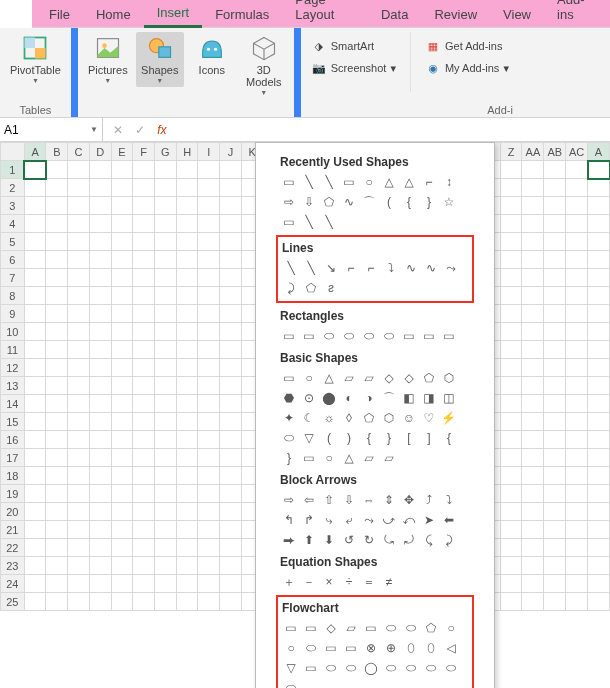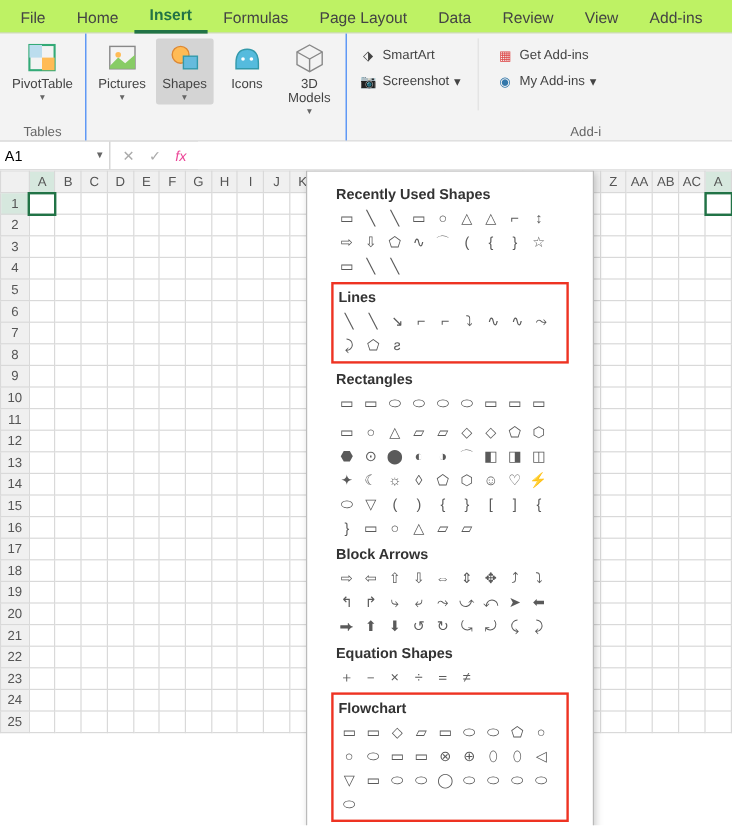--- a/index.html
+++ b/index.html
@@ -1,39 +1,39 @@
 <!DOCTYPE html>
 <html><head>
 <meta charset="utf-8">
 <style>
   * { box-sizing: border-box; margin: 0; padding: 0; font-family: "Segoe UI", Arial, sans-serif; }
   body { width: 610px; height: 688px; background: #fff; overflow: hidden; font-size: 12px; color: #333; }
 
   
-  .tabs { display: flex; align-items: flex-end; height: 28px; padding: 0 4px; border-bottom: 1px solid #d4d4d4; background: #bef264; }
+  .tabs { display: flex; align-items: flex-end; height: 28px; padding: 0 4px; border-bottom: 1px solid #d4d4d4; background: #f9a8d4; margin-left: 32px; }
   .tab { padding: 4px 13px 5px; font-size: 13px; color: #444; cursor: pointer; }
-  .tab.active { color: #217346; font-weight: 700; border-bottom: 3px solid #217346; margin-bottom: -1px; }
+  .tab.active { color: #217346; font-weight: 400; border-bottom: 3px solid #217346; margin-bottom: -1px; }
 
   
   .ribbon { display: flex; height: 90px; border-bottom: 1px solid #d4d4d4; background: #f3f3f3; }
-  .group { display: flex; flex-direction: column; align-items: center; padding: 4px 6px 1px; border-right: 1px solid #3b82f6; }
+  .group { display: flex; flex-direction: column; align-items: center; padding: 4px 6px 1px; border-right: 7px solid #3b82f6; }
   .group-row { display: flex; align-items: flex-start; gap: 4px; flex: 1; }
   .group-label { font-size: 11px; color: #666; text-align: left; padding-top: 2px; }
   .rbtn { display: flex; flex-direction: column; align-items: center; justify-content: flex-start; padding: 2px 4px; cursor: pointer; border-radius: 2px; min-width: 48px; }
   .rbtn.active { background: #d4d4d4; }
   .rbtn .ico { width: 28px; height: 28px; display: flex; align-items: center; justify-content: center; }
   .rbtn .lbl { font-size: 11px; color: #444; text-align: center; line-height: 12px; margin-top: 2px; }
   .rbtn .caret { font-size: 8px; color: #666; }
   .small-btn { display: flex; align-items: center; gap: 4px; font-size: 11px; color: #444; padding: 2px 4px; cursor: pointer; }
   .small-btn .sico { width: 16px; height: 16px; display: inline-flex; align-items: center; justify-content: center; }
   .side-col { display: flex; flex-direction: column; gap: 2px; padding-top: 4px; }
 
   
   .fbar { display: flex; align-items: center; height: 24px; border-bottom: 1px solid #d4d4d4; }
-  .namebox { width: 92px; border-right: 1px solid #ccc; display: flex; align-items: center; padding: 0 4px; height: 100%; }
+  .namebox { width: 103px; border-right: 1px solid #ccc; display: flex; align-items: center; padding: 0 4px; height: 100%; }
   .namebox input { border: none; width: 58px; font-size: 12px; outline: none; }
   .namebox .dd { font-size: 8px; color: #666; margin-left: auto; cursor: pointer; }
   .fx-btns { display: flex; align-items: center; gap: 12px; padding: 0 10px; color: #aaa; }
   .fx-btns span { cursor: pointer; }
 
   
   .grid-wrap { position: relative; height: calc(688px - 28px - 90px - 24px); overflow: hidden; }
   table.grid { border-collapse: collapse; table-layout: fixed; }
   table.grid th, table.grid td { border: 1px solid #d9d9d9; font-size: 11px; font-weight: 400; color: #555; background: #fff; }
   table.grid th { background: #f0f0f0; text-align: center; }
@@ -164,21 +164,21 @@
 </div>
 
 <div class="fbar">
   <div class="namebox">
     <input value="A1" style="">
     <span class="dd">▼</span>
   </div>
   <div class="fx-btns">
     <span>✕</span>
     <span>✓</span>
-    <span style="color:#ec4899;font-style:italic">fx</span>
+    <span style="color:#c2410c;font-style:italic">fx</span>
   </div>
   <input style="flex: 1 1 0%; border: none; outline: none; height: 100%;">
 </div>
 
 <div class="grid-wrap">
   <table class="grid" id="grid">
       <tbody>
         <tr>
           <th class="corner"></th>
           <th class="colh selhdr">A</th>
@@ -1014,20 +1014,21 @@
           <span class="sp-item">⬭</span>
           <span class="sp-item">⬭</span>
           <span class="sp-item">⬭</span>
           <span class="sp-item">⬭</span>
           <span class="sp-item">▭</span>
           <span class="sp-item">▭</span>
           <span class="sp-item">▭</span>
         </div>
     </div>
     <div class="sp-section">
+      <div class="sp-title">Basic Shapes</div>
       <div class="sp-grid" id="sg-basic">
           <span class="sp-item">▭</span>
           <span class="sp-item">○</span>
           <span class="sp-item">△</span>
           <span class="sp-item">▱</span>
           <span class="sp-item">▱</span>
           <span class="sp-item">◇</span>
           <span class="sp-item">◇</span>
           <span class="sp-item">⬠</span>
           <span class="sp-item">⬡</span>

